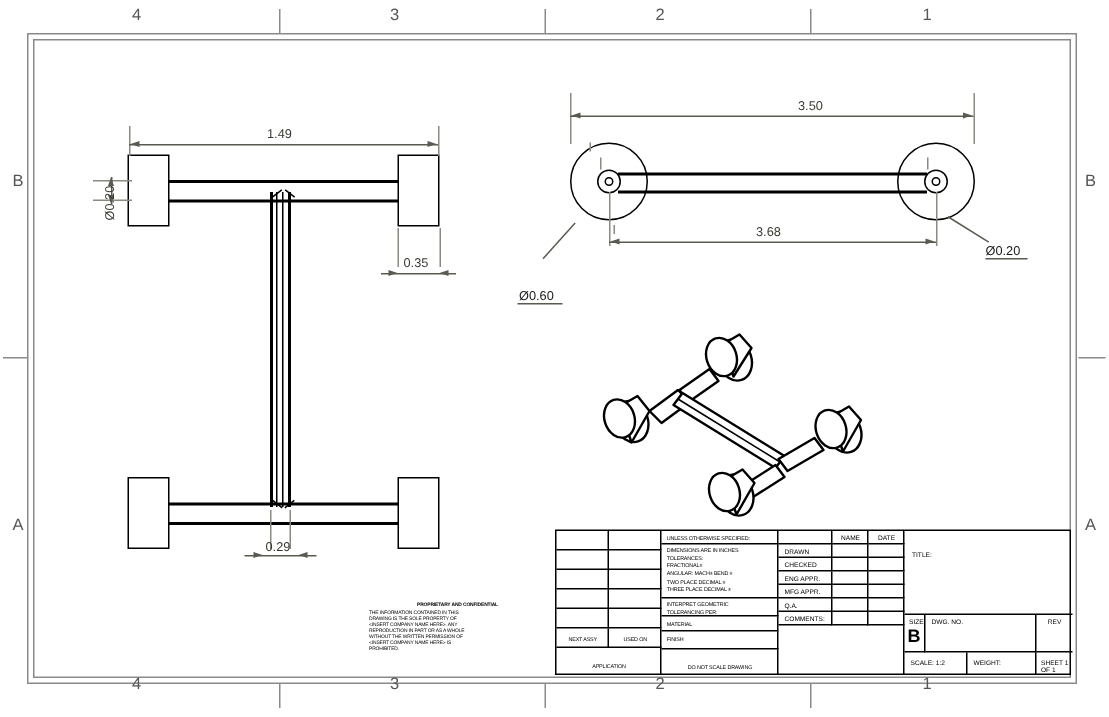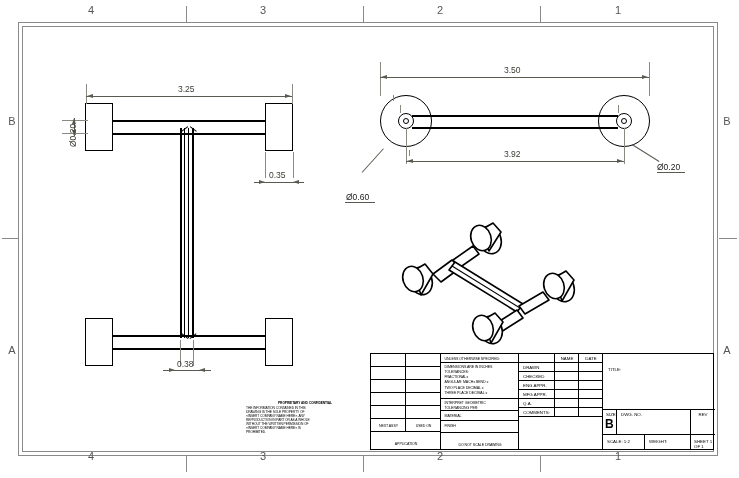--- a/index.html
+++ b/index.html
@@ -112,42 +112,42 @@
     <div class="ln" style="left:190px;top:126px;width:8px;height:1.4px;transform:rotate(38deg);transform-origin:left center;"></div>
 
     <div class="ln" style="left:180px;top:338px;width:8px;height:1.4px;transform:rotate(38deg);transform-origin:right center;"></div>
     <div class="ln" style="left:190px;top:338px;width:8px;height:1.4px;transform:rotate(-38deg);transform-origin:left center;"></div>
 
     <div class="extln" style="left:86px;top:84px;height:20px;"></div>
     <div class="extln" style="left:292px;top:84px;height:20px;"></div>
     <div class="dimln" style="left:86px;top:96px;width:206px;"></div>
     <div class="arrow l" style="left:87px;top:93.5px;"></div>
     <div class="arrow r" style="left:285px;top:93.5px;"></div>
-    <div class="dimtxt" style="left:178px;top:84px;">3.25</div>
+    <div class="dimtxt" style="left:178px;top:84px;">1.49</div>
 
     <div class="extln" style="left:62px;top:120px;width:26px;height:1px;background:#8a8a80;"></div>
     <div class="extln" style="left:62px;top:133px;width:26px;height:1px;background:#8a8a80;"></div>
     <div class="dimln" style="left:74px;top:118px;width:1px;height:18px;"></div>
     <div class="arrow u" style="left:71.5px;top:118px;"></div>
     <div class="arrow d" style="left:71.5px;top:130px;"></div>
     <div class="dimtxt rot" style="left:68px;top:147px;">Ø0.20</div>
 
     <div class="extln" style="left:265px;top:152px;height:26px;"></div>
     <div class="extln" style="left:293px;top:152px;height:26px;"></div>
     <div class="dimln" style="left:254px;top:182px;width:50px;"></div>
     <div class="arrow r" style="left:259px;top:179.5px;"></div>
     <div class="arrow l" style="left:293px;top:179.5px;"></div>
     <div class="dimtxt" style="left:269px;top:170px;">0.35</div>
 
     <div class="extln" style="left:180px;top:340px;height:26px;"></div>
     <div class="extln" style="left:193px;top:340px;height:26px;"></div>
     <div class="dimln" style="left:163px;top:370px;width:48px;"></div>
     <div class="arrow r" style="left:169px;top:367.5px;"></div>
     <div class="arrow l" style="left:199px;top:367.5px;"></div>
-    <div class="dimtxt" style="left:177px;top:359px;">0.38</div>
+    <div class="dimtxt" style="left:177px;top:359px;">0.29</div>
   </div>
 
   <div>
 
     <div class="circ" style="left:380px;top:95px;width:52px;height:52px;"></div>
     <div class="circ" style="left:398px;top:113px;width:16px;height:16px;"></div>
     <div class="circ" style="left:403px;top:118px;width:6px;height:6px;"></div>
 
     <div class="circ" style="left:598px;top:95px;width:52px;height:52px;"></div>
     <div class="circ" style="left:616px;top:113px;width:16px;height:16px;"></div>
@@ -159,28 +159,28 @@
     <div class="ctrline" style="left:400px;top:105px;width:1px;height:8px;"></div>
     <div class="ctrline" style="left:393px;top:95px;width:1px;height:6px;"></div>
     <div class="ctrline" style="left:409px;top:150px;width:1px;height:6px;"></div>
     <div class="ctrline" style="left:618px;top:105px;width:1px;height:8px;"></div>
 
     <div class="extln" style="left:380px;top:62px;height:34px;"></div>
     <div class="extln" style="left:649px;top:62px;height:34px;"></div>
     <div class="dimln" style="left:380px;top:77px;width:269px;"></div>
     <div class="arrow l" style="left:381px;top:74.5px;"></div>
     <div class="arrow r" style="left:642px;top:74.5px;"></div>
-    <div class="dimtxt" style="left:504px;top:65px;">3.50</div>
+    <div class="dimtxt" style="left:532px;top:65px;">3.50</div>
 
     <div class="extln" style="left:406px;top:128px;height:36px;"></div>
     <div class="extln" style="left:624px;top:128px;height:36px;"></div>
     <div class="dimln" style="left:406px;top:161px;width:218px;"></div>
     <div class="arrow l" style="left:407px;top:158.5px;"></div>
     <div class="arrow r" style="left:617px;top:158.5px;"></div>
-    <div class="dimtxt" style="left:504px;top:149px;">3.92</div>
+    <div class="dimtxt" style="left:504px;top:149px;">3.68</div>
 
     <div class="dimln" style="left:362px;top:172px;width:32px;transform:rotate(-48deg);transform-origin:left center;"></div>
     <div class="dimln" style="left:345px;top:202px;width:30px;"></div>
     <div class="notetxt" style="left:346px;top:192px;">Ø0.60</div>
 
     <div class="dimln" style="left:632px;top:144px;width:32px;transform:rotate(32deg);transform-origin:left center;"></div>
     <div class="dimln" style="left:657px;top:172px;width:28px;"></div>
     <div class="notetxt" style="left:657px;top:162px;">Ø0.20</div>
   </div>
 

